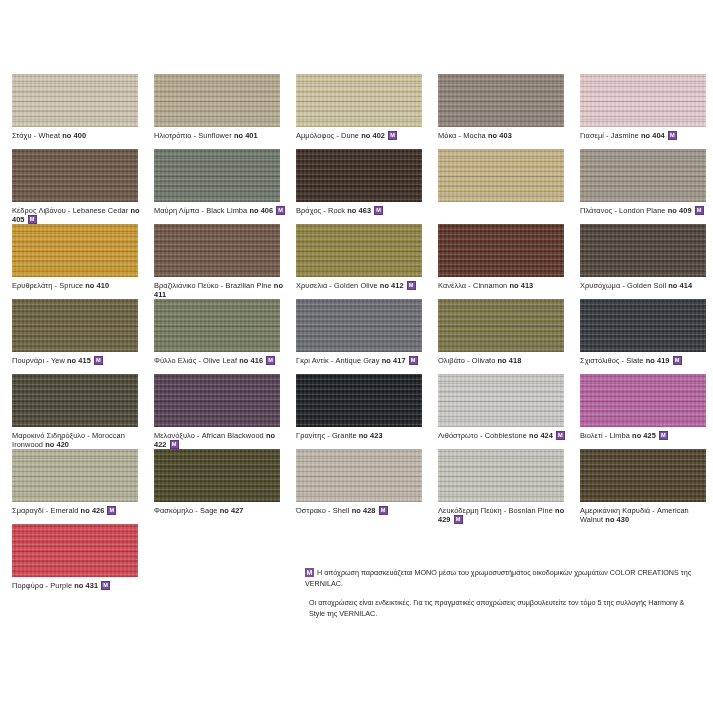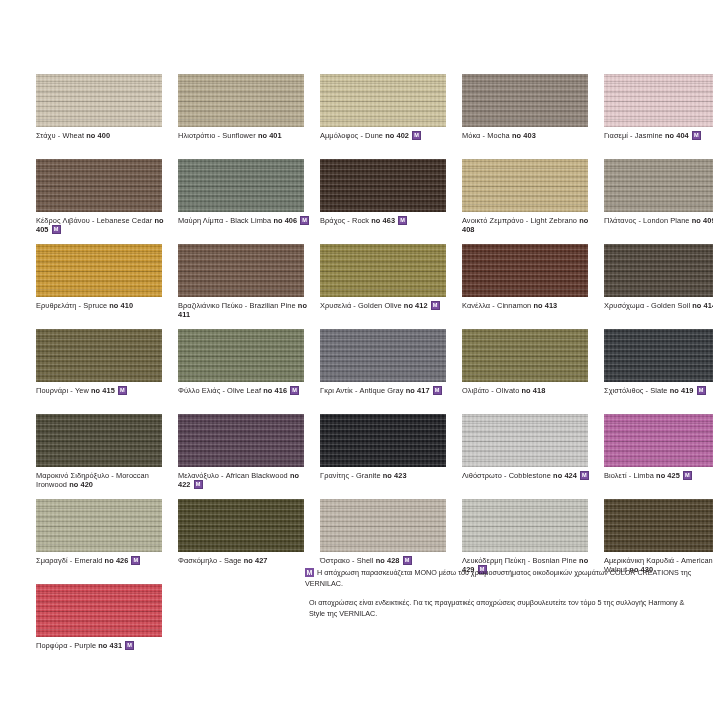--- a/index.html
+++ b/index.html
@@ -13,21 +13,21 @@
   .page{position:relative;width:713px;height:713px;box-sizing:border-box;}
   .grid{
     position:absolute;
     left:12px;top:74px;
     width:690px;
     display:grid;
     grid-template-columns:repeat(5,126px);
     column-gap:16px;
     row-gap:0px;
   }
-  .cell{width:126px;height:85px;position:relative;margin-bottom:0;margin-left:24px;}
+  .cell{width:126px;height:75px;position:relative;margin-bottom:0;}
   .swatch{
     width:126px;height:53px;
     position:relative;
     overflow:hidden;
     background-color:#b9b0a0;
   }
   
   .swatch::before{
     content:"";
     position:absolute;inset:0;
@@ -140,21 +140,20 @@
       <div class="cell">
         <div class="swatch" style="background-color: rgb(107, 116, 104);"></div>
         <div class="caption"><span class="nm">Μαύρη Λίμπα</span><span> - </span><span class="nm">Black Limba</span> <span class="code">no 406</span><span class="mbadge">M</span></div>
       </div>
       <div class="cell">
         <div class="swatch" style="background-color: rgb(58, 42, 33);"></div>
         <div class="caption"><span class="nm">Βράχος</span><span> - </span><span class="nm">Rock</span> <span class="code">no 463</span><span class="mbadge">M</span></div>
       </div>
       <div class="cell">
         <div class="swatch" style="background-color: rgb(196, 177, 131);"></div>
-        <div class="caption"><span class="nm">Ανοικτό Ζεμπράνο</span><span> - </span><span class="nm">Light Zebrano</span> <span class="code">no 408</span></div>
       </div>
       <div class="cell">
         <div class="swatch" style="background-color: rgb(156, 148, 133);"></div>
         <div class="caption"><span class="nm">Πλάτανος</span><span> - </span><span class="nm">London Plane</span> <span class="code">no 409</span><span class="mbadge">M</span></div>
       </div>
       <div class="cell">
         <div class="swatch" style="background-color: rgb(201, 150, 47);"></div>
         <div class="caption"><span class="nm">Ερυθρελάτη</span><span> - </span><span class="nm">Spruce</span> <span class="code">no 410</span></div>
       </div>
       <div class="cell">

